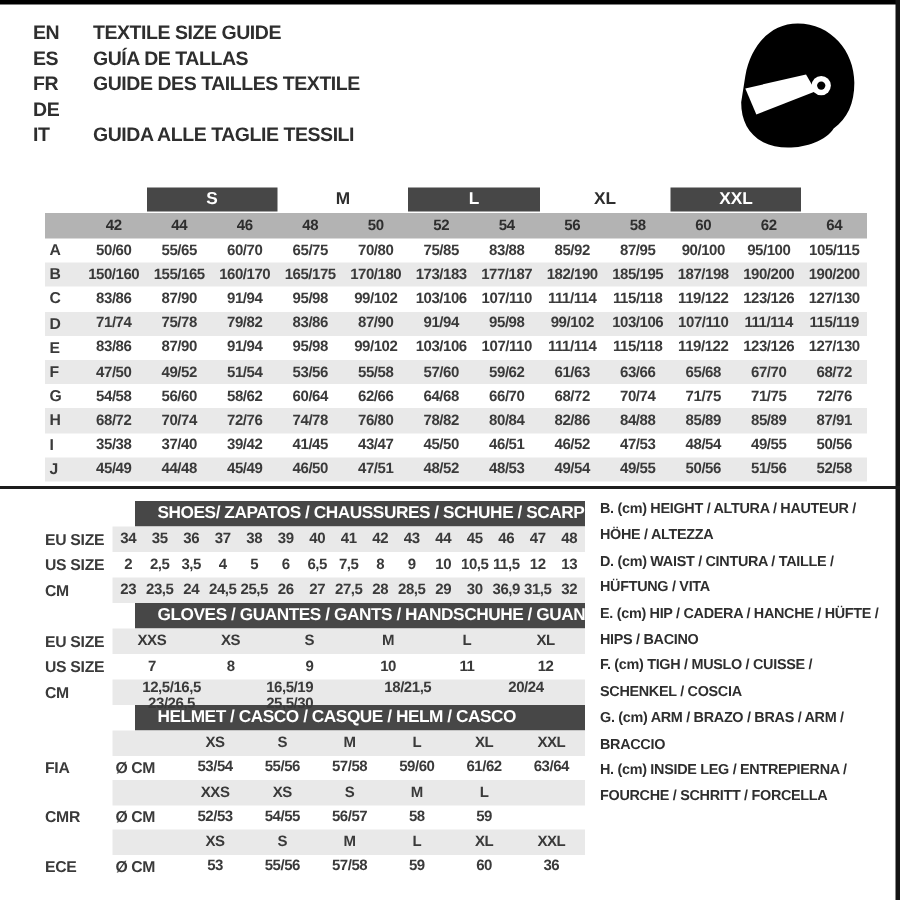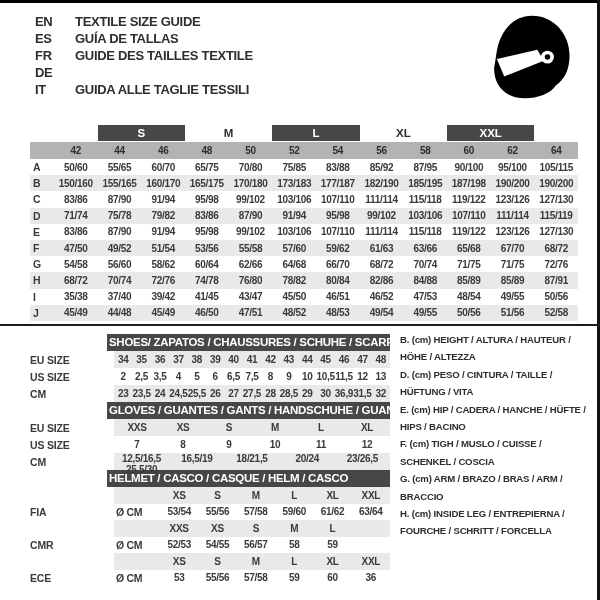--- a/index.html
+++ b/index.html
@@ -6,48 +6,48 @@
   body {
     width:600px; height:600px; position:relative; overflow:hidden;
     background:#ffffff; color:#3a3a3a;
     font-family:"Liberation Sans", sans-serif;
   }
   .top-bar   { position:absolute; top:0; left:0; width:600px; height:3px; background:#000; }
   .right-bar { position:absolute; top:0; right:0; width:3px; height:600px; background:#141414; }
   .divider   { position:absolute; top:324px; left:0; width:600px; height:2px; background:#1d1d1d; }
 
   
-  .lang-block { position:absolute; left:35px; top:13px; }
+  .lang-block { position:absolute; left:22px; top:13px; }
   .lang-row   { display:flex; font-weight:bold; font-size:13px; line-height:17px; letter-spacing:-0.3px; color:#2e2e2e; }
   .lang-code  { width:40px; }
 
   
   .helmet-logo { position:absolute; left:484px; top:10px; width:92px; height:96px; }
 
   
   .main-table { position:absolute; left:30px; top:124px; width:548px; font-weight:bold; }
   .mt-row  { display:grid; grid-template-columns:24px repeat(12,1fr); align-items:center; height:16.2px; }
   .group-row { height:17px; margin-bottom:1px; }
   .size-row  { background:var(--band,#b3b3b3); height:17px; color:#2e2e2e; font-size:11px; }
   .alt       { background:var(--alt,#e9e9e9); }
   .group-box   { background:var(--dark,#474747); color:#fff; text-align:center; font-size:11.5px; line-height:16px; height:16px; }
   .group-plain { text-align:center; font-size:11.5px; color:#2e2e2e; }
   .mt-cell   { text-align:center; font-size:10px; letter-spacing:-0.3px; white-space:nowrap; }
   .mt-letter { text-align:left; padding-left:3px; font-size:10.5px; }
 
   
   .sub-tables { position:absolute; left:30px; top:334px; width:360px; font-weight:bold; }
-  .sub-header { margin-left:77px; height:17px; background:var(--dark,#474747); color:#fff;
-                font-size:11.5px; line-height:17px; padding-left:2px; letter-spacing:-0.3px; white-space:nowrap; }
+  .sub-header { margin-left:60px; height:17px; background:var(--dark,#474747); color:#fff;
+                font-size:11.5px; line-height:17px; padding-left:15px; letter-spacing:-0.3px; white-space:nowrap; }
   .sub-block + .sub-block { margin-top:0; }
   .gloves-block { margin-top:5px; }
   .helmet-block { margin-top:3px; }
   .srow   { display:flex; height:17px; align-items:stretch; }
   .helmet-block .srow { height:16.5px; }
-  .rlabel { width:84px; font-size:10.5px; display:flex; align-items:center; letter-spacing:-0.2px; }
+  .rlabel { width:45px; font-size:10.5px; display:flex; align-items:center; letter-spacing:-0.2px; }
   .rcells { flex:1; display:grid; align-items:center; text-align:center; font-size:10px; letter-spacing:-0.3px; }
   .gray   { background:var(--alt,#e9e9e9); }
   .scell  { white-space:nowrap; }
   .unit   { text-align:left; padding-left:2px; font-size:10.5px; }
 
   
   .legend { position:absolute; left:400px; top:331px; width:194px; font-weight:bold;
             font-size:9.6px; line-height:17.4px; letter-spacing:-0.2px; color:#2e2e2e; }
 </style>
 </head>
@@ -352,21 +352,21 @@
             <div class="scell">7</div>
             <div class="scell">8</div>
             <div class="scell">9</div>
             <div class="scell">10</div>
             <div class="scell">11</div>
             <div class="scell">12</div>
           </div>
         </div>
         <div class="srow">
           <div class="rlabel">CM</div>
-          <div class="rcells gray" style="grid-template-columns: repeat(5, 1fr);">
+          <div class="rcells gray" style="grid-template-columns: repeat(4, 1fr);">
             <div class="scell">12,5/16,5</div>
             <div class="scell">16,5/19</div>
             <div class="scell">18/21,5</div>
             <div class="scell">20/24</div>
             <div class="scell">23/26,5</div>
             <div class="scell">25,5/30</div>
           </div>
         </div>
       </div>
   </div>
@@ -444,18 +444,18 @@
             <div class="scell">60</div>
             <div class="scell">36</div>
           </div>
         </div>
       </div>
   </div>
 </div>
 
 <div class="legend">
     <div class="legend-item">B. (cm) HEIGHT / ALTURA / HAUTEUR / HÖHE / ALTEZZA</div>
-    <div class="legend-item">D. (cm) PESO / CINTURA / TAILLE / HÜFTUNG / VITA</div>
+    <div class="legend-item">D. (cm) WAIST / CINTURA / TAILLE / HÜFTUNG / VITA</div>
     <div class="legend-item">E. (cm) HIP / CADERA / HANCHE / HÜFTE / HIPS /  BACINO</div>
     <div class="legend-item">F. (cm) TIGH / MUSLO / CUISSE / SCHENKEL / COSCIA</div>
     <div class="legend-item">G. (cm) ARM  / BRAZO / BRAS / ARM / BRACCIO</div>
     <div class="legend-item">H. (cm) INSIDE LEG / ENTREPIERNA / FOURCHE / SCHRITT / FORCELLA</div>
   </div>
 
 </body></html>

